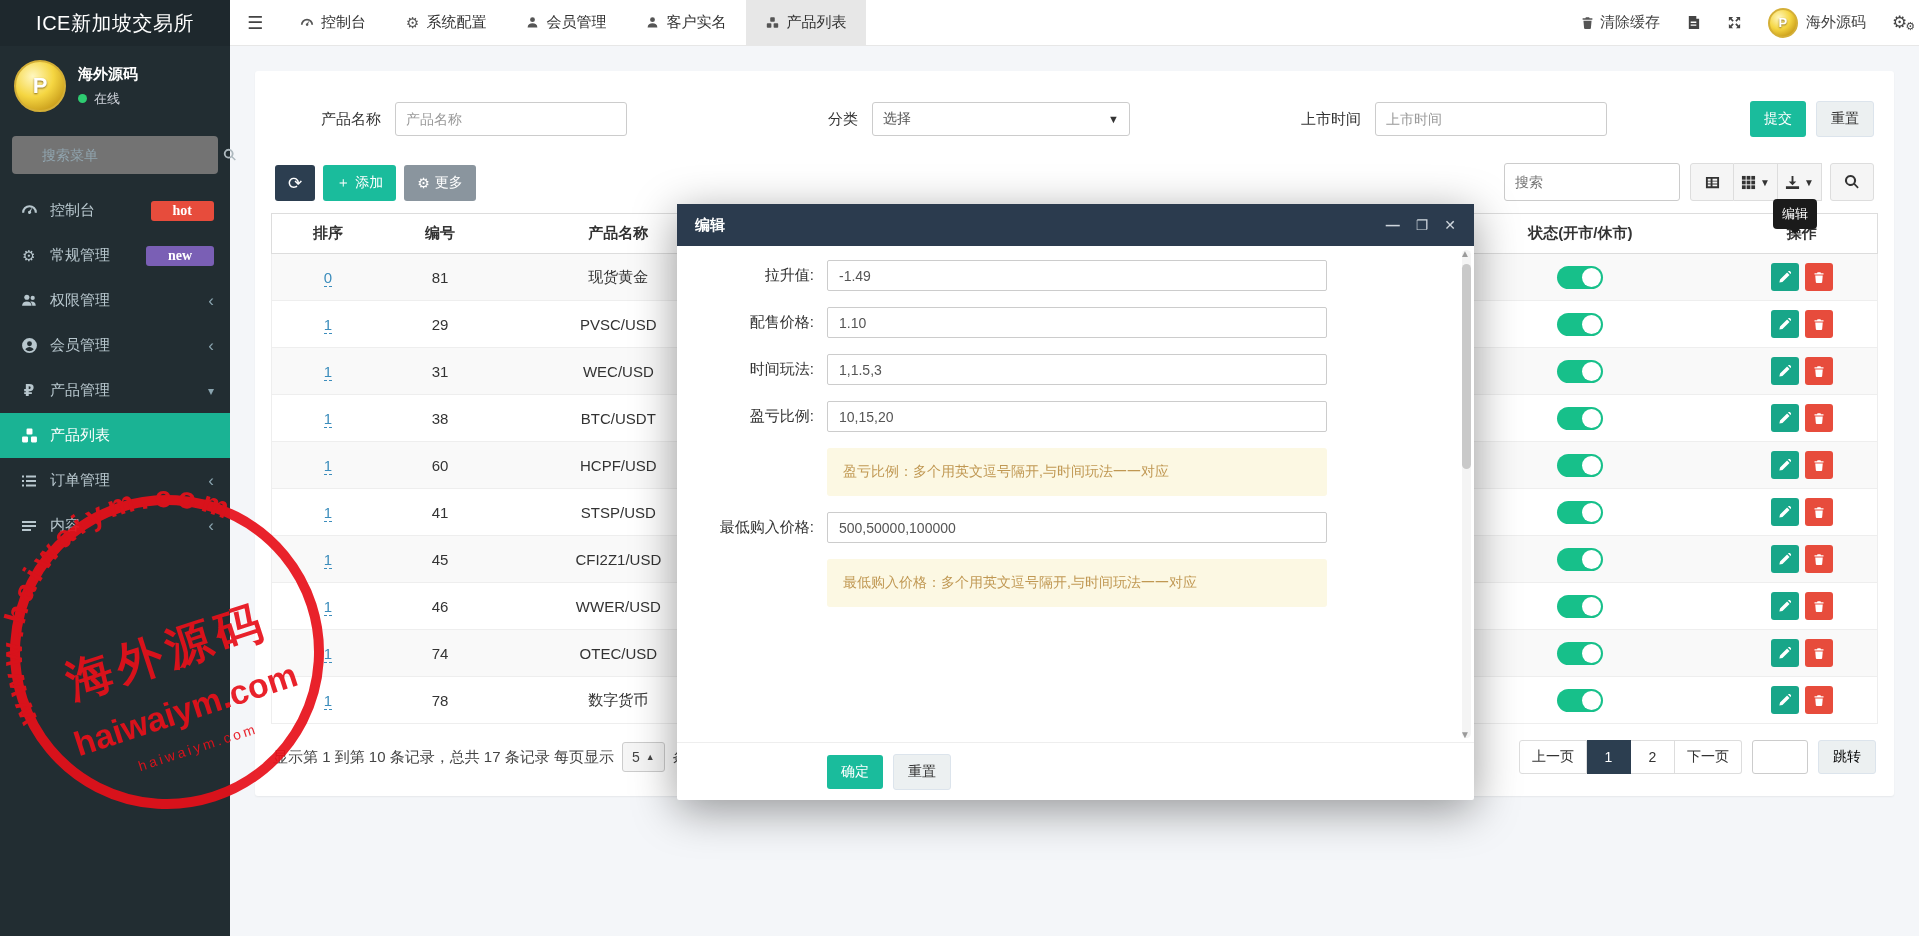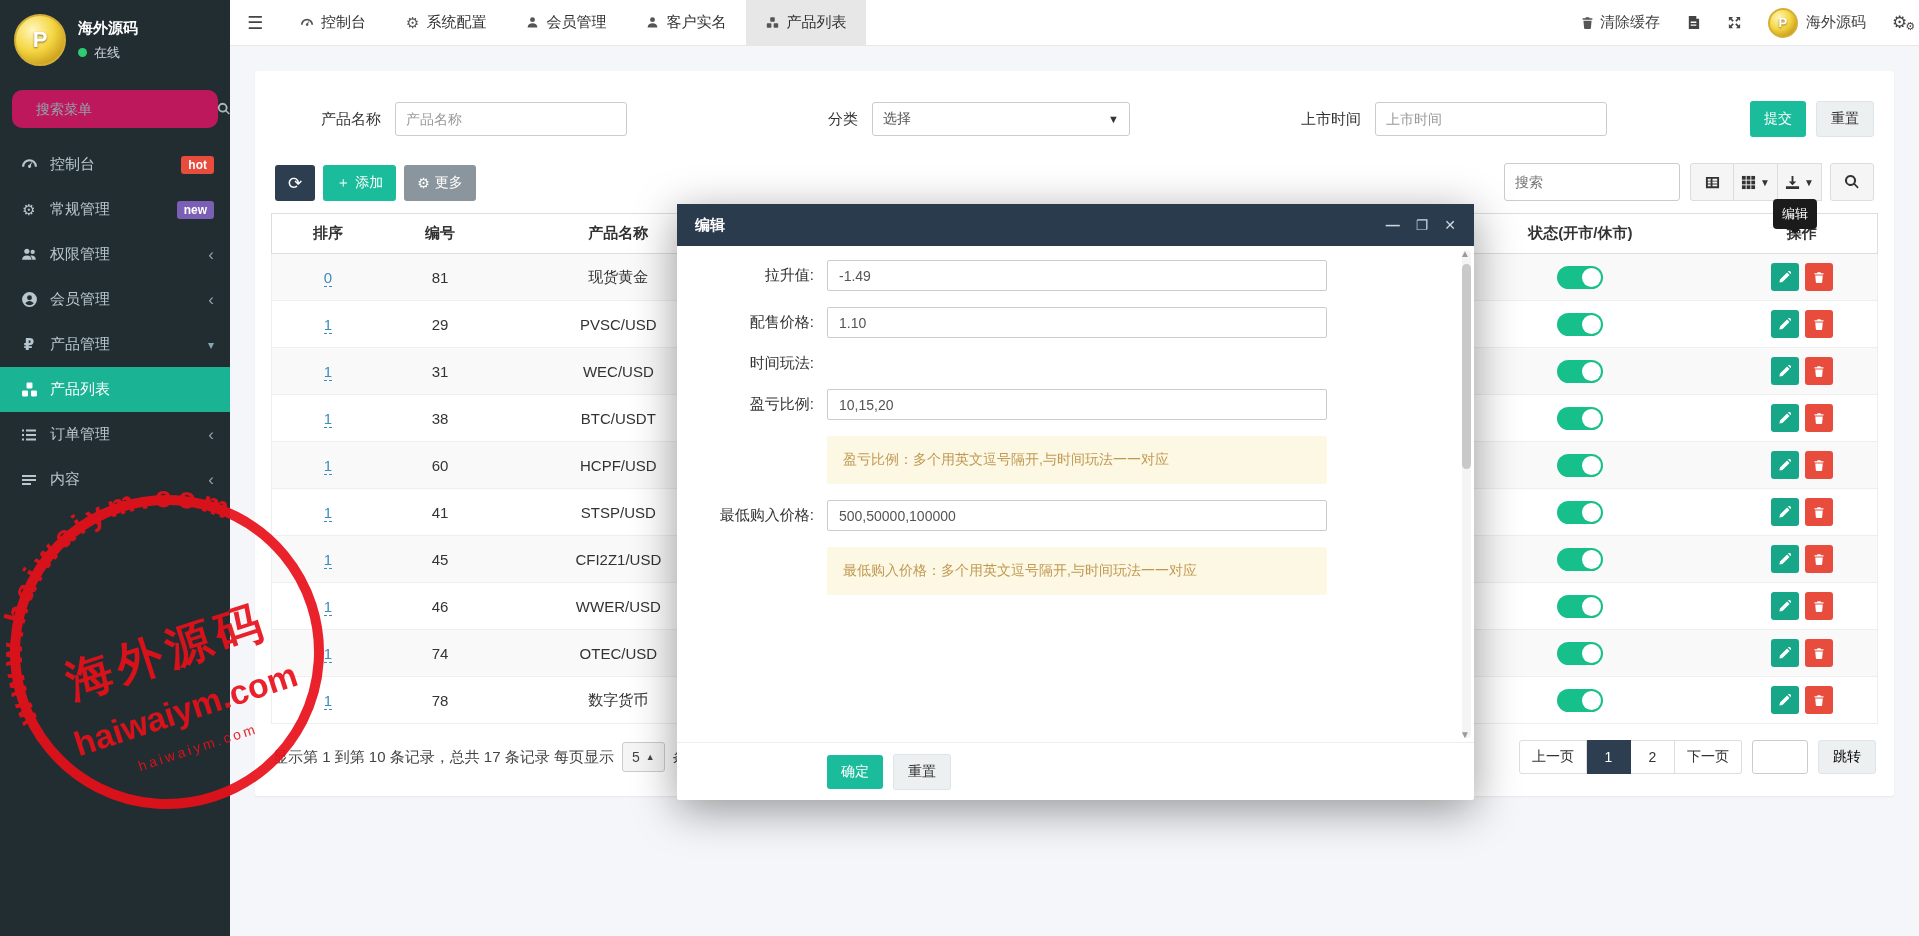--- a/index.html
+++ b/index.html
@@ -8,30 +8,30 @@
   
   .sidebar { position:absolute; left:0; top:0; width:230px; height:936px; background:#222d32; z-index:10; }
   .brand { height:46px; background:#1e282d; color:#fff; font-size:20px; display:flex; align-items:center; justify-content:center; letter-spacing:.5px; }
   .user-panel { display:flex; align-items:center; padding:14px 14px 16px; }
   .coin { width:52px; height:52px; border-radius:50%; background:radial-gradient(circle at 35% 30%, #fff7c0, #f5d642 45%, #b8860b 95%); border:2px solid #d4af37; display:flex; align-items:center; justify-content:center; color:#fff; font-weight:bold; font-size:22px; text-shadow:0 1px 2px #8a6d1a; }
   .coin.small { width:30px; height:30px; font-size:13px; }
   .user-meta { margin-left:12px; }
   .user-name { color:#fff; font-weight:bold; font-size:15px; }
   .user-status { color:#d2d6de; font-size:13px; margin-top:6px; display:flex; align-items:center; }
   .dot { width:9px; height:9px; border-radius:50%; background:#2ecc71; display:inline-block; margin-right:7px; }
-  .menu-search { margin:8px 12px 6px; background:#be185d; border-radius:10px; height:38px; display:flex; align-items:center; padding:0 24px; }
+  .menu-search { margin:8px 12px 6px; background:#737373; border-radius:4px; height:38px; display:flex; align-items:center; padding:0 30px; }
   .menu-search input { flex:1; background:transparent; border:0; outline:0; color:#d2d6de; font-size:14px; }
   .menu-search input::placeholder { color:#90a4ae; }
   .menu-search .mag { color:#aeb9bf; }
   .menu { margin-top:14px; }
   .menu-item { height:45px; display:flex; align-items:center; padding:0 16px; color:#b8c7ce; cursor:pointer; font-size:15px; }
   .menu-item .micon { width:26px; display:inline-flex; justify-content:center; margin-right:8px; color:#b8c7ce; font-size:15px; }
   .menu-item.active { background:#1ab394; color:#fff; }
   .menu-item.active .micon { color:#fff; }
-  .badge { margin-left:auto; font-size:12px; font-weight:bold; color:#fff; padding:2px 7px; border-radius:3px; }
+  .badge { margin-left:auto; font-size:14px; font-weight:bold; color:#fff; padding:2px 22px; border-radius:3px;font-family:Liberation Serif, serif; }
   .badge.hot { background:#e74c3c; }
   .badge.new { background:#7a5fb5; }
   .chev { margin-left:auto; color:#8aa4af; font-size:17px; }
   svg.ic { fill:currentColor; display:block; }
 
   
   .topbar { position:absolute; left:230px; top:0; right:0; height:46px; background:#fff; border-bottom:1px solid #e7e7e7; display:flex; align-items:stretch; z-index:10; }
   .hamburger { width:50px; display:flex; align-items:center; justify-content:center; color:#444; font-size:18px; cursor:pointer; }
   .nav-tab { display:flex; align-items:center; padding:0 20px; color:#333; cursor:pointer; font-size:15px; }
   .nav-tab .ticon { margin-right:7px; color:#555; display:inline-flex; }
@@ -126,20 +126,21 @@
   .tooltip { position:absolute; left:1773px; top:199px; background:#1b1b1b; color:#fff; font-size:13px; padding:6px 9px; border-radius:4px; z-index:120; }
   .tooltip::after { content:""; position:absolute; left:50%; bottom:-5px; margin-left:-5px; border:5px solid transparent; border-bottom:0; border-top:5px solid #1b1b1b; }
 
   
   .watermark { position:absolute; left:-28px; top:452px; z-index:50; opacity:.92; pointer-events:none; }
 </style>
 </head>
 <body>
 
 <aside class="sidebar">
+  <div class="brand">ICE新加坡交易所</div>
   <div class="user-panel">
     <div class="coin">P</div>
     <div class="user-meta">
       <div class="user-name">海外源码</div>
       <div class="user-status">
           <span class="dot"></span>
           <span>在线</span>
         </div>
     </div>
   </div>
@@ -614,20 +615,21 @@
     <div class="m-row">
         <label class="m-label">拉升值:</label>
         <input class="m-input" value="-1.49" style="">
       </div>
     <div class="m-row">
         <label class="m-label">配售价格:</label>
         <input class="m-input" value="1.10" style="">
       </div>
     <div class="m-row">
         <label class="m-label">时间玩法:</label>
+        <input class="m-input" value="1,1.5,3" style="">
       </div>
     <div class="m-row">
         <label class="m-label">盈亏比例:</label>
         <input class="m-input" value="10,15,20" style="">
       </div>
     <div class="m-note">盈亏比例：多个用英文逗号隔开,与时间玩法一一对应</div>
     <div class="m-row">
         <label class="m-label">最低购入价格:</label>
         <input class="m-input" value="500,50000,100000" style="">
       </div>

